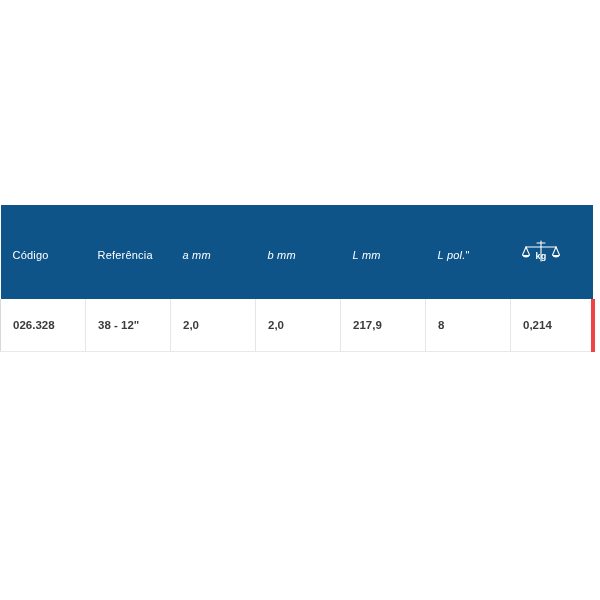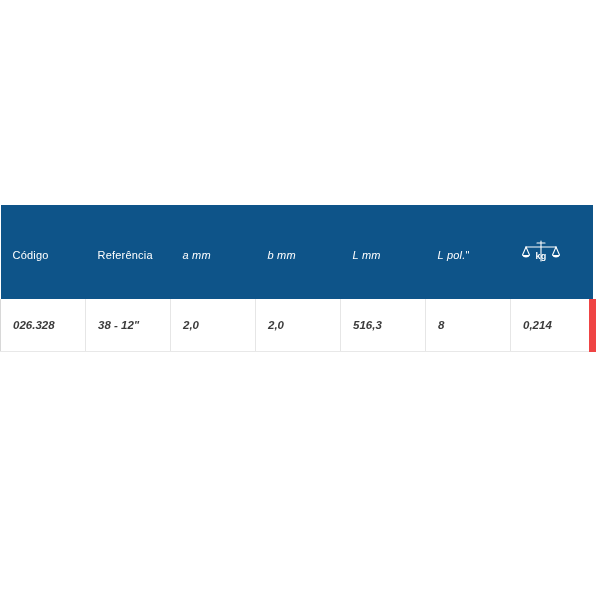--- a/index.html
+++ b/index.html
@@ -90,29 +90,28 @@
   tbody td {
     color: #3b3b3b;
     font-size: 11.5px;
     font-weight: 700;
     text-align: left;
     vertical-align: middle;
     padding: 0 0 0 12px;
     white-space: nowrap;
     border-right: 1px solid #e6e6e6;
     border-bottom: 1px solid #e8e8e8;
-    font-style: italic;
   }
 
   tbody td:first-child {
     border-left: 1px solid #d8d8d8;
   }
 
   tbody td:last-child {
-    border-right: 7px solid #ef4444;
+    border-right: 4px solid #ef4444;
   }
 
   
   col.c1 { width: 85px; }
   col.c2 { width: 85px; }
   col.c3 { width: 85px; }
   col.c4 { width: 85px; }
   col.c5 { width: 85px; }
   col.c6 { width: 85px; }
   col.c7 { width: 82px; }
@@ -182,21 +181,21 @@
 
         </tr>
       </thead>
 
       <tbody>
         <tr class="spec-data-row">
           <td>026.328</td>
           <td>38 - 12"</td>
           <td>2,0</td>
           <td>2,0</td>
-          <td>516,3</td>
+          <td>217,9</td>
           <td>8</td>
           <td>0,214</td>
         </tr>
       </tbody>
 
     </table>
   </div>
 
 </div>
 

